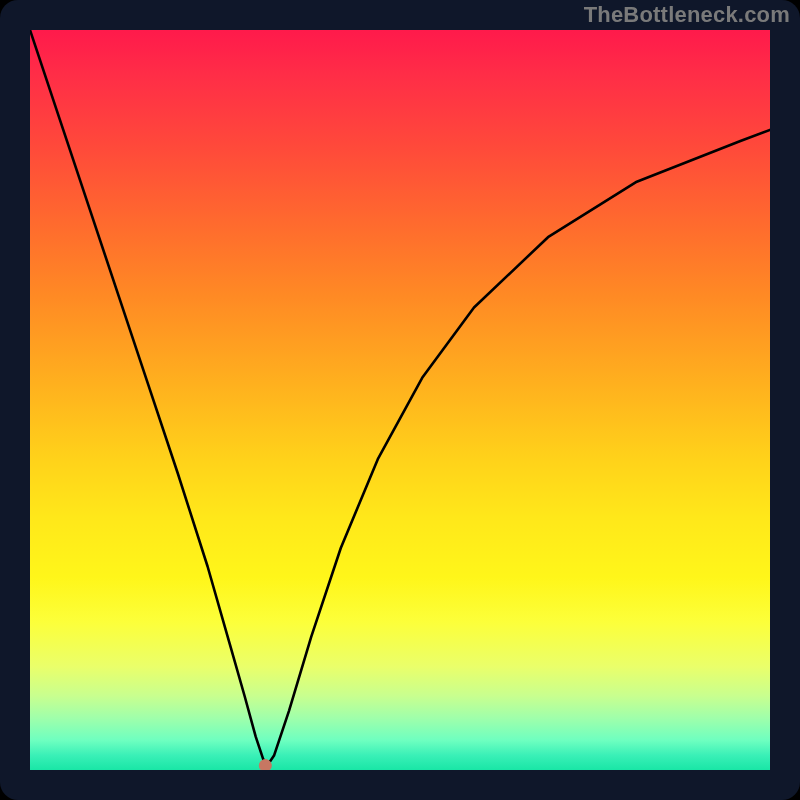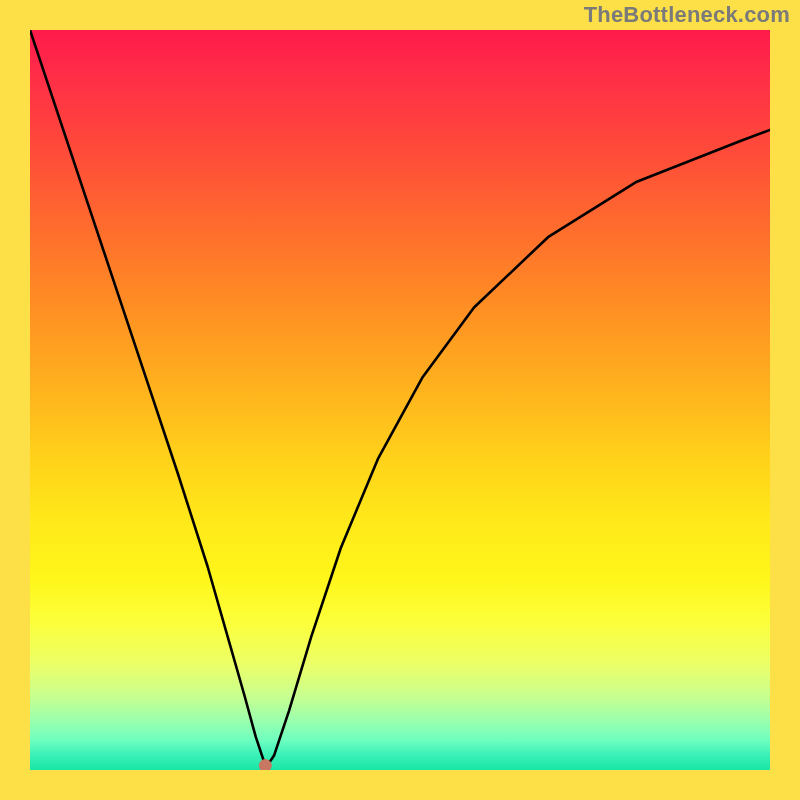--- a/index.html
+++ b/index.html
@@ -1,21 +1,22 @@
 <!DOCTYPE html>
 <html><head>
 <meta charset="utf-8">
 <style>
   * { margin: 0; padding: 0; box-sizing: border-box; }
   html, body { width: 800px; height: 800px; overflow: hidden; background: #000; }
   .frame {
     position: relative;
     width: 800px;
     height: 800px;
-    background: #fde047;
+    background: #0f172a;
+    border-radius: 18px;
   }
   .watermark {
     position: absolute;
     top: 2px;
     right: 10px;
     color: #7a7a7a;
     font-family: Arial, Helvetica, sans-serif;
     font-size: 22px;
     font-weight: 600;
     letter-spacing: 0.2px;

